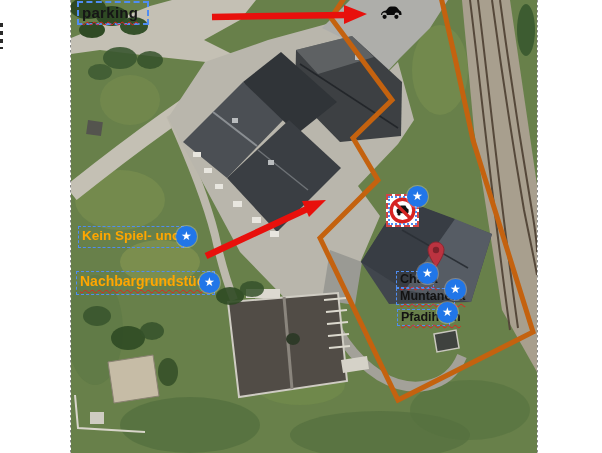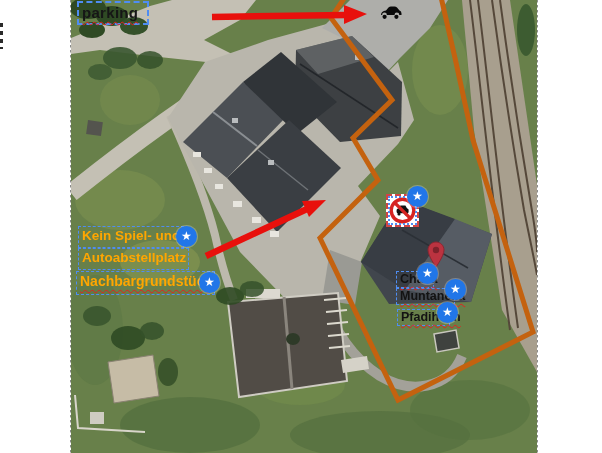--- a/index.html
+++ b/index.html
@@ -162,23 +162,20 @@
     <line x1="537.5" y1="0" x2="537.5" y2="453" stroke="#8c8c8c" stroke-width="1" stroke-dasharray="2.5,2.5"></line>
   </g>
 </svg>
 
 <div class="lbl misspell" id="parking-label">
   <span>parking</span>
 </div>
 <div class="lbl" id="rule-label-1">
   <span>Kein Spiel- und</span>
 </div>
-<div class="lbl" id="rule-label-2">
-  <span>Autoabstellplatz</span>
-</div>
 <div class="lbl misspell" id="neighbor-label">
   <span>Nachbargrundstück</span>
 </div>
 <div class="lbl misspell" id="chasa-label-1">
   <span>Chasa</span>
 </div>
 <div class="lbl misspell" id="chasa-label-2">
   <span>Muntanella</span>
 </div>
 <div class="lbl misspell" id="pfadiheim-label">

